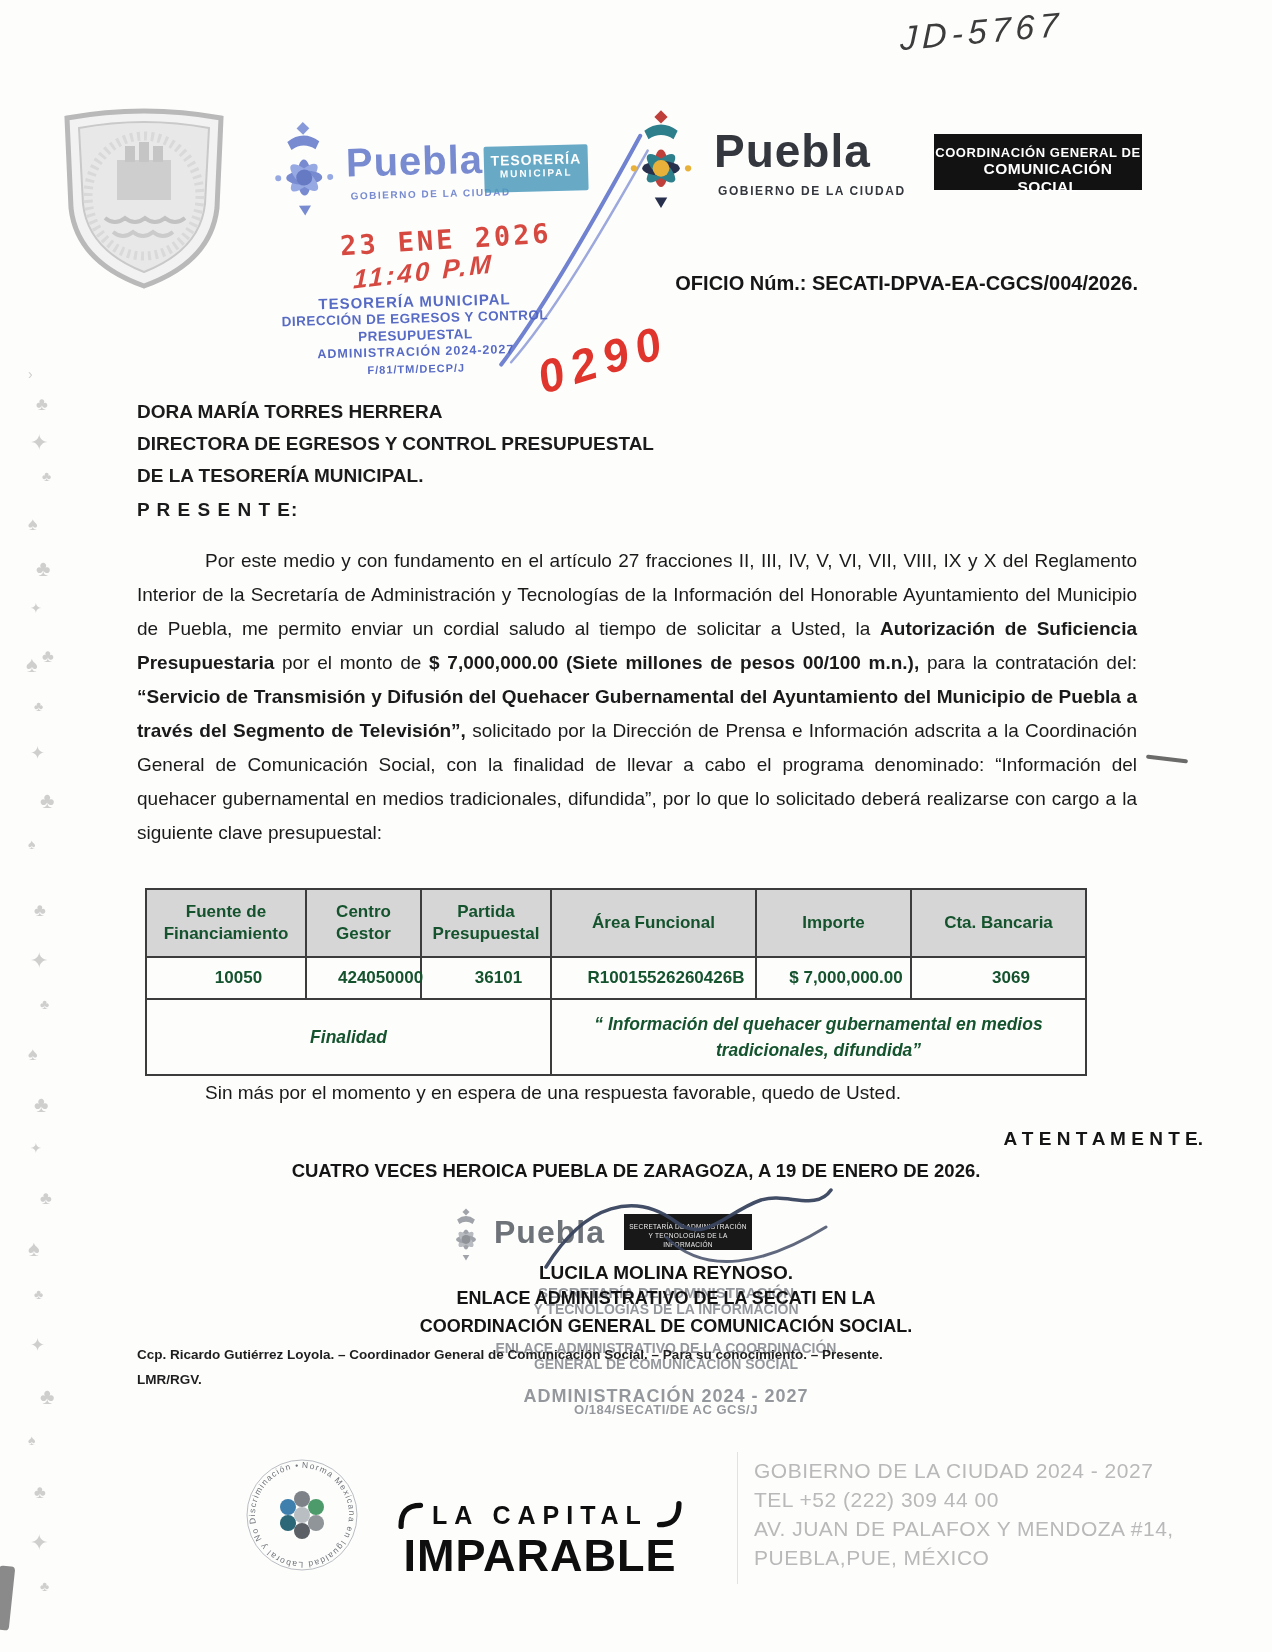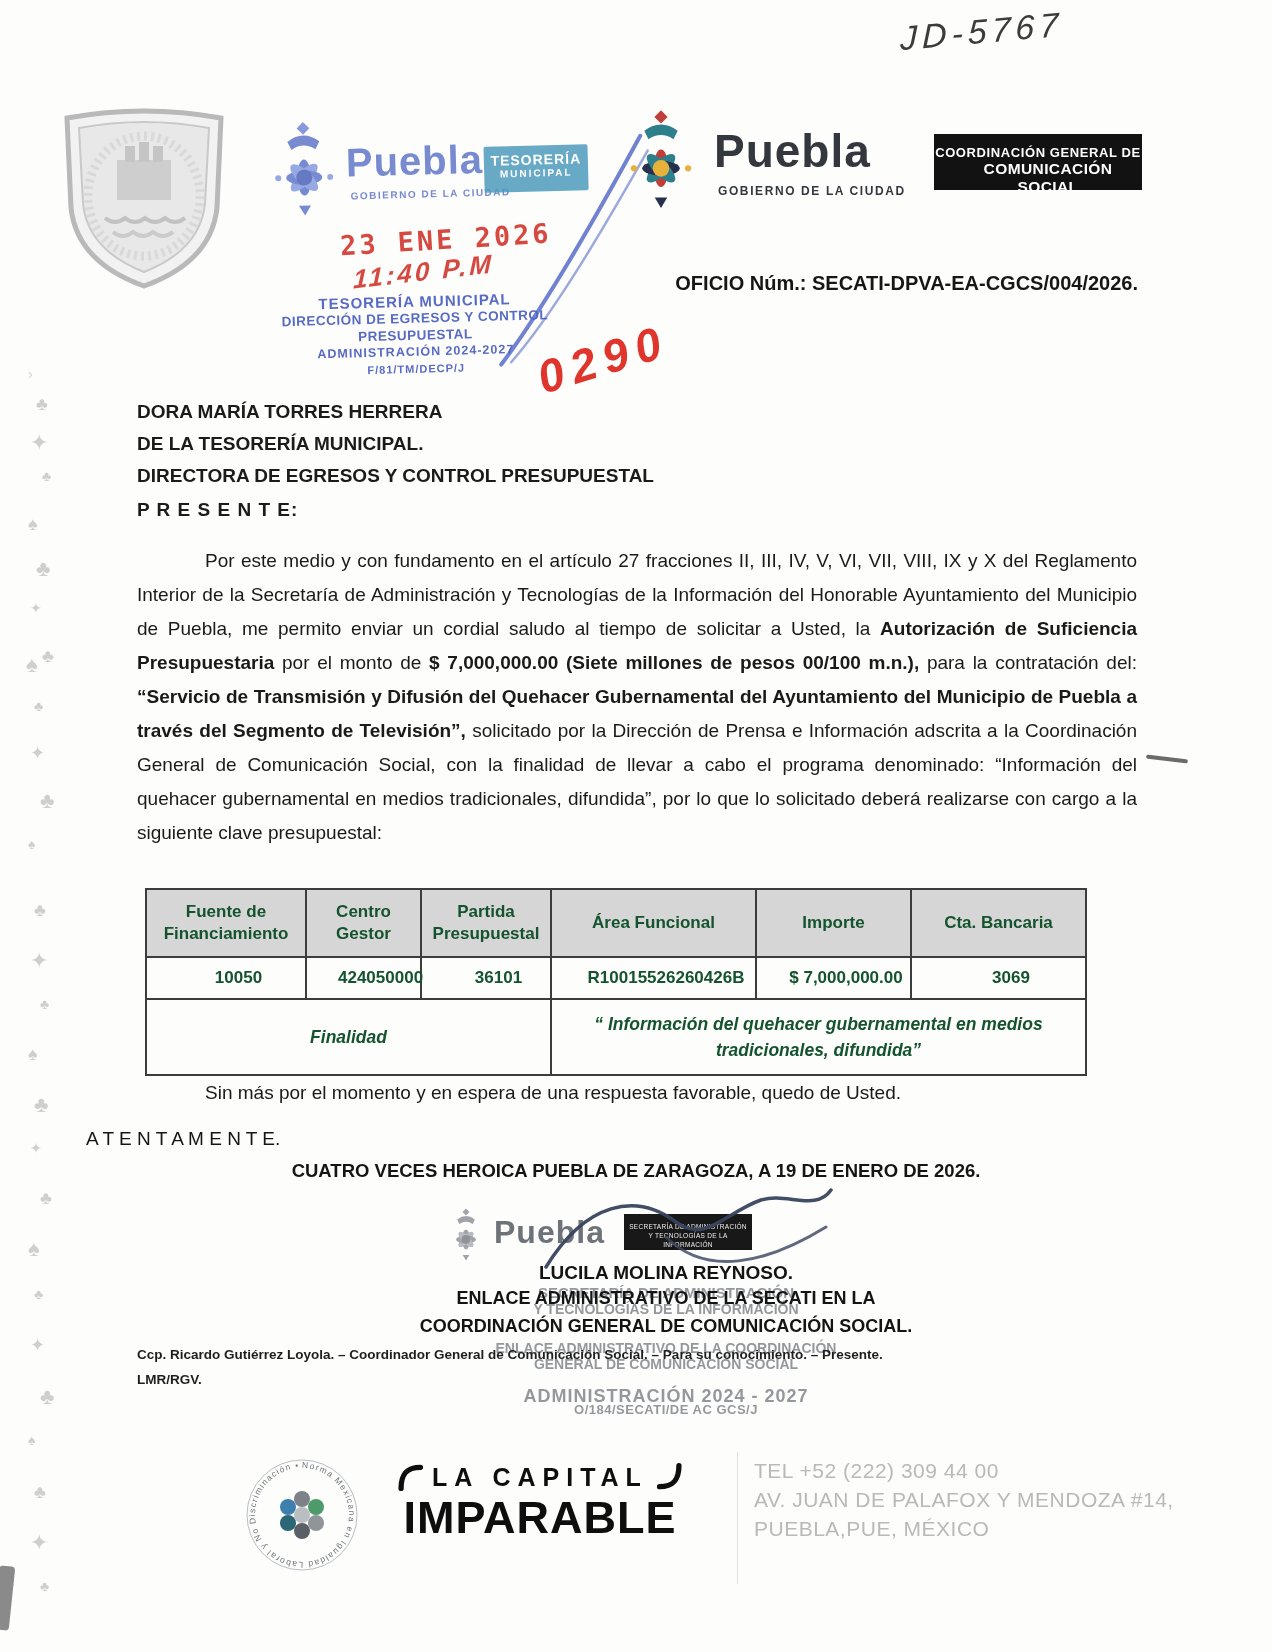--- a/index.html
+++ b/index.html
@@ -53,21 +53,21 @@
   .body-par{position:absolute; left:137px; top:544px; width:1000px; font-size:19px; line-height:34px; text-align:justify; color:#1a1a1a; text-indent:68px;}
   .b{font-weight:700;}
   
   .budget-table{position:absolute; left:145px; top:888px; width:940px; border-collapse:collapse; font-size:17px; color:#14532d; table-layout:fixed;}
   .budget-table th,.budget-table td{border:2px solid #3c3c3c; text-align:center; vertical-align:middle; padding:4px 6px;}
   .budget-table th{background:#d6d6d6; font-weight:700; height:58px; line-height:22px;}
   .budget-table .val-row td{height:32px; font-weight:700;padding-left:31px;}
   .fin-row td{height:66px; font-weight:700; font-style:italic; font-size:17.5px; line-height:26px;}
   
   .farewell{position:absolute; left:205px; top:1082px; font-size:19px; color:#1a1a1a;}
-  .atentamente{position:absolute; left:86px; top:1128px; width:1100px; text-align:left; font-size:19px; font-weight:400; color:#151515;}
+  .atentamente{position:absolute; left:103px; top:1128px; width:1100px; text-align:right; font-size:19px; font-weight:700; color:#151515;}
   .place-date{position:absolute; left:86px; top:1160px; width:1100px; text-align:center; font-size:18.5px; font-weight:700; color:#151515;}
   
   .sig{position:absolute; left:386px; top:1200px; width:560px; text-align:center;}
   .sig .mini-star{position:absolute; left:60px; top:8px; opacity:.8;}
   .sig .mini-brand{position:absolute; left:108px; top:14px; font-size:32px; font-weight:800; color:#5f646b; opacity:.9; letter-spacing:1px;}
   .sig .mini-box{position:absolute; left:238px; top:14px; width:128px; height:36px; background:#181818; color:#eee; font-size:6.5px; line-height:9px; text-align:center; padding-top:8px; box-sizing:border-box; letter-spacing:.3px;}
   .sig .flourish{position:absolute; left:140px; top:-18px; opacity:.95;}
   .sig .name{position:absolute; left:0; top:62px; width:560px; font-size:19px; font-weight:700; color:#141414;}
   .sig .t1{position:absolute; left:0; top:88px; width:560px; font-size:18px; font-weight:700; color:#141414;}
   .sig .t2{position:absolute; left:0; top:116px; width:560px; font-size:18px; font-weight:700; color:#141414;}
@@ -77,21 +77,21 @@
   .sg-2{top:140px; font-size:14px;}
   .sg-3{top:156px; font-size:14px;}
   .sg-4{top:186px; font-size:18px; letter-spacing:1px;}
   .sg-5{top:202px; font-size:13px; letter-spacing:.5px;}
   
   .ccp{position:absolute; left:137px; top:1346px; width:760px; font-size:13.5px; font-weight:700; color:#1e1e1e; line-height:18px;}
   .ccp-init{position:absolute; left:137px; top:1372px; font-size:13.5px; font-weight:700; color:#1e1e1e;}
   
   .badge-cert{position:absolute; left:243px; top:1456px;}
   .capital{position:absolute; left:380px; top:1462px; width:320px; text-align:center; color:#0e0e0e;}
-  .capital .row1{display:flex; align-items:center; justify-content:center; gap:8px;}
+  .capital .row1{display:flex; align-items:center; justify-content:center; gap:8px;margin-top:38px;}
   .capital .cap-top{font-size:25px; font-weight:800; letter-spacing:7px;}
   .capital .cap-bottom{font-size:45px; font-weight:900; letter-spacing:1px; margin-top:0px;}
   .footer-divider{position:absolute; left:737px; top:1452px; width:1px; height:132px; background:#e2e2e2;}
   .footer-info{position:absolute; left:754px; top:1456px; font-size:21px; line-height:29px; color:#b9b9b9; font-weight:500; letter-spacing:.5px;}
 </style>
 </head>
 <body>
 
 <div class="page">
 
@@ -199,22 +199,22 @@
       <div class="l1">COORDINACIÓN GENERAL DE</div>
       <div class="l2">COMUNICACIÓN SOCIAL</div>
     </div>
   </div>
 
   <div class="oficio">OFICIO Núm.: SECATI-DPVA-EA-CGCS/004/2026.</div>
   <div class="folio">0290</div>
 
   <div class="recipient">
     <div>DORA MARÍA TORRES HERRERA</div>
+    <div>DIRECTORA DE EGRESOS Y CONTROL PRESUPUESTAL</div>
     <div>DE LA TESORERÍA MUNICIPAL.</div>
-    <div>DIRECTORA DE EGRESOS Y CONTROL PRESUPUESTAL</div>
     <div class="presente">P R E S E N T E:</div>
   </div>
 
   <div class="body-par"><span>Por este medio y con fundamento en el artículo 27 fracciones II, III, IV, V, VI, VII, VIII, IX y X del Reglamento Interior de la Secretaría de Administración y Tecnologías de la Información del Honorable Ayuntamiento del Municipio de Puebla, me permito enviar un cordial saludo al tiempo de solicitar a Usted, la </span><span class="b">Autorización de Suficiencia Presupuestaria</span><span> por el monto de </span><span class="b">$ 7,000,000.00 (Siete millones de pesos 00/100 m.n.),</span><span> para la contratación del: </span><span class="b">“Servicio de Transmisión y Difusión del Quehacer Gubernamental del Ayuntamiento del Municipio de Puebla a través del Segmento de Televisión”,</span><span> solicitado por la Dirección de Prensa e Información adscrita a la Coordinación General de Comunicación Social, con la finalidad de llevar a cabo el programa denominado: “Información del quehacer gubernamental en medios tradicionales, difundida”, por lo que lo solicitado deberá realizarse con cargo a la siguiente clave presupuestal:</span></div>
 
   <table class="budget-table">
     <colgroup>
       <col style="width:160px">
         <col style="width:115px">
         <col style="width:130px">
@@ -313,18 +313,19 @@
       <span class="cap-top">LA CAPITAL</span>
       <svg width="30" height="30" viewBox="0 0 34 34" style="transform:rotate(180deg)">
         <path d="M30 6 C14 6 8 14 8 30" stroke="#0e0e0e" stroke-width="6" fill="none" stroke-linecap="round"></path>
       </svg>
     </div>
     <div class="cap-bottom">IMPARABLE</div>
   </div>
 
   <div class="footer-divider"></div>
   <div class="footer-info">
+    <div>GOBIERNO DE LA CIUDAD 2024 - 2027</div>
     <div>TEL +52 (222) 309 44 00</div>
     <div>AV. JUAN DE PALAFOX Y MENDOZA #14,</div>
     <div>PUEBLA,PUE, MÉXICO</div>
   </div>
 
 </div>
 
 </body></html>

